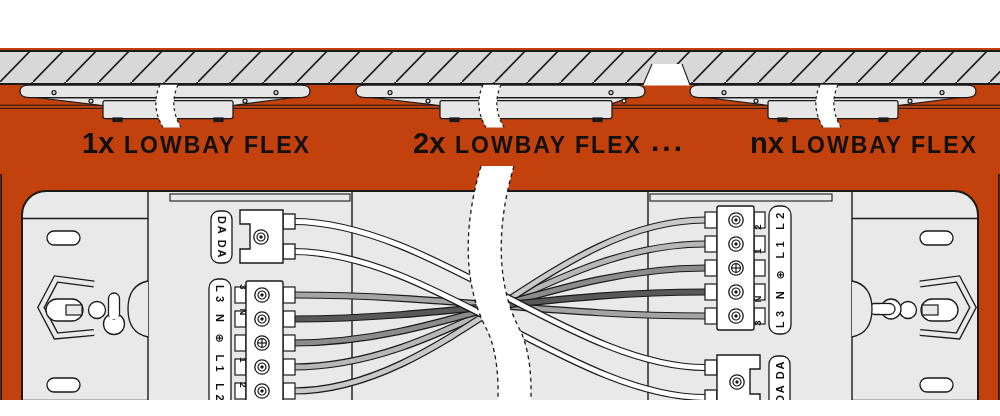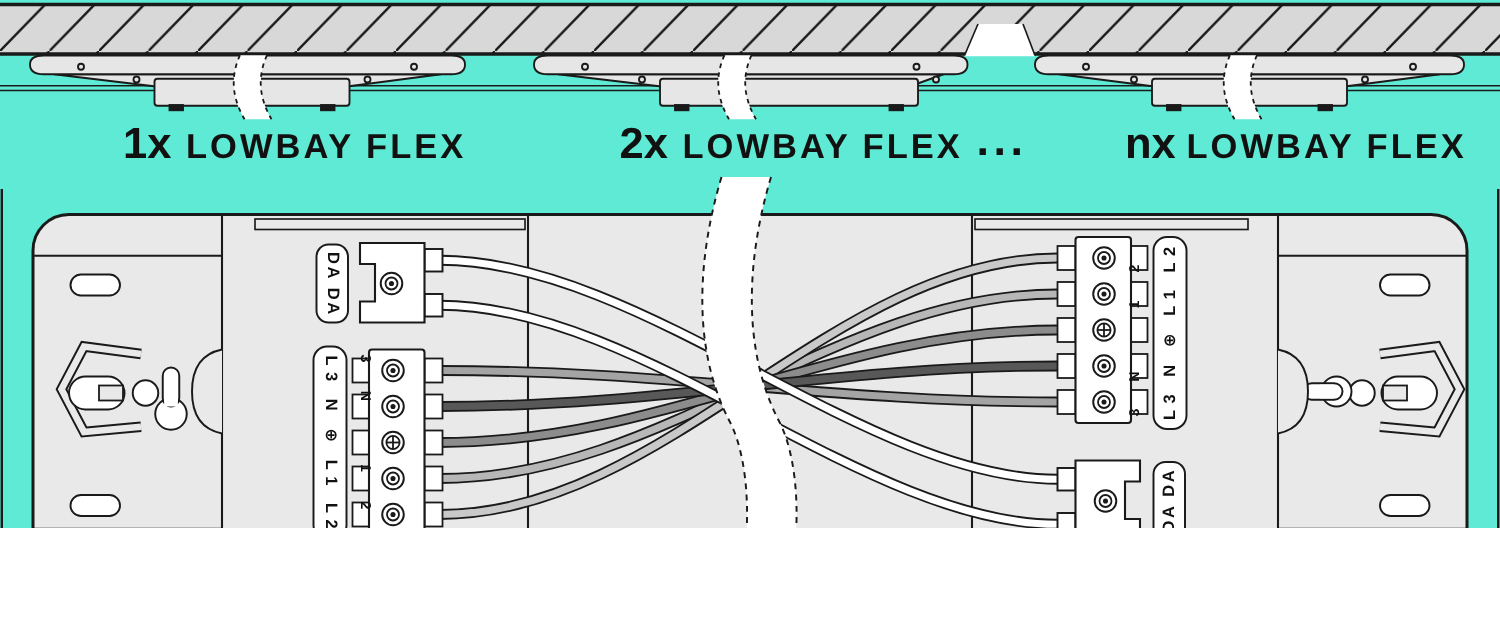--- a/index.html
+++ b/index.html
@@ -1,16 +1,16 @@
 <!DOCTYPE html>
 <html><head>
 <meta charset="utf-8">
 <style>
   html,body { margin:0; padding:0; background:#fff; }
-  .stage { position:relative; width:1000px; height:352px; background:#5eead4; overflow:hidden; }
+  .stage { position:relative; width:1000px; height:352px; background:#c2410c; overflow:hidden;margin-top:48px; }
   svg { display:block; }
   text { fill:#111; font-family:"Liberation Sans","DejaVu Sans",sans-serif; }
   .t-qty  { font-size:29px; font-weight:bold; }
   .t-prod { font-size:23px; font-weight:bold; letter-spacing:2px; }
   .t-dots { font-size:30px; font-weight:bold; letter-spacing:3px; }
   .t-plate{ font-size:11px; font-weight:bold; letter-spacing:0.5px; }
   .t-term { font-size:9.5px; font-weight:bold; }
 </style>
 </head>
 <body>

